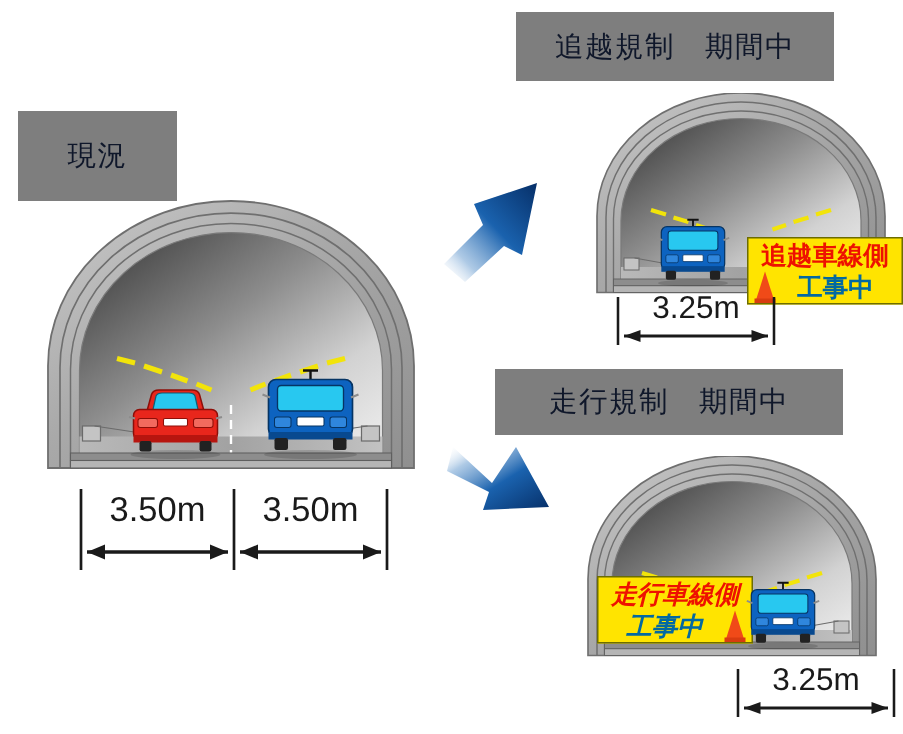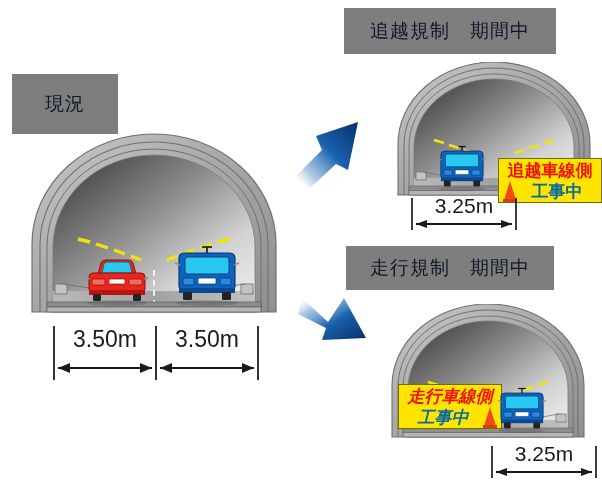--- a/index.html
+++ b/index.html
@@ -6,21 +6,21 @@
   body{width:602px;height:489px;position:relative;overflow:hidden;
        font-family:"Liberation Sans","DejaVu Sans",sans-serif;}
 
   
   .caption{position:absolute;background:#7e7e7e;color:#0f172a;
            display:flex;align-items:center;justify-content:center;
            font-weight:400;letter-spacing:1px;white-space:pre;}
 
   #cap-current{left:12px;top:74px;width:106px;height:60px;font-size:19px;}
   #cap-overtaking{left:344px;top:8px;width:212px;height:46px;font-size:19px;}
-  #cap-driving{left:346px;top:246px;width:208px;height:44px;font-size:19px;text-align:right;}
+  #cap-driving{left:330px;top:246px;width:232px;height:44px;font-size:19px;text-align:right;}
 
   
   .tunnel{position:absolute;}
   .tunnel .arch{position:absolute;left:0;top:0;width:100%;height:100%;}
 
   
   .veh{position:absolute;}
 
   
   .sign{position:absolute;background:#ffe400;border:1px solid #6d6d00;

